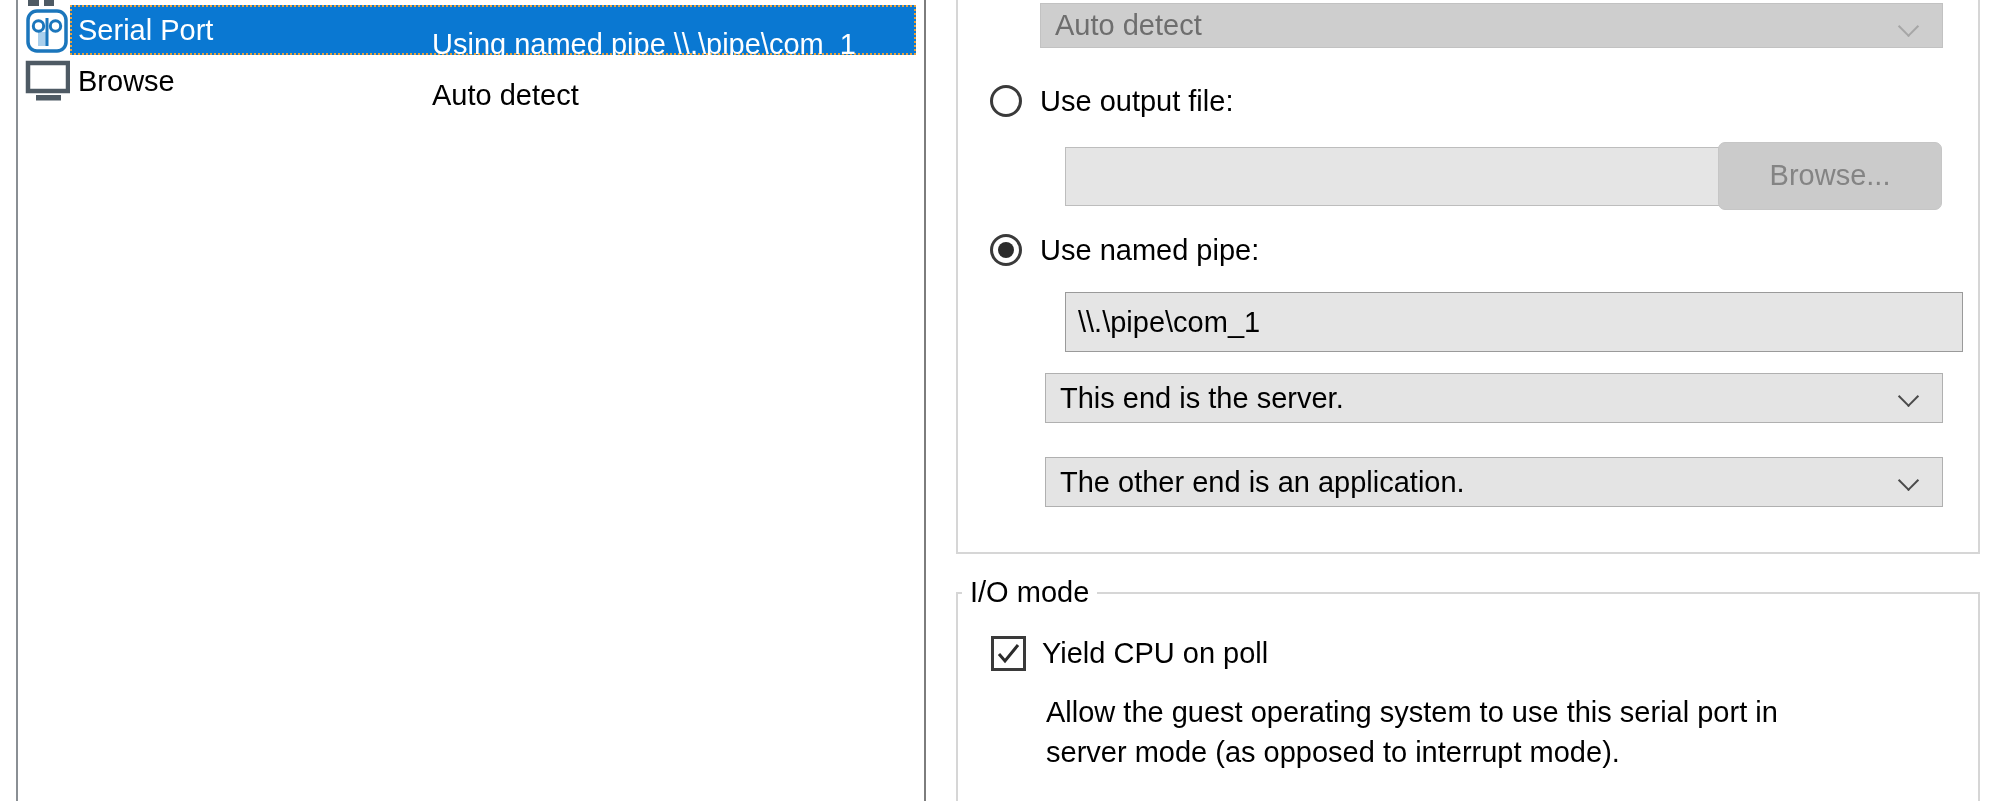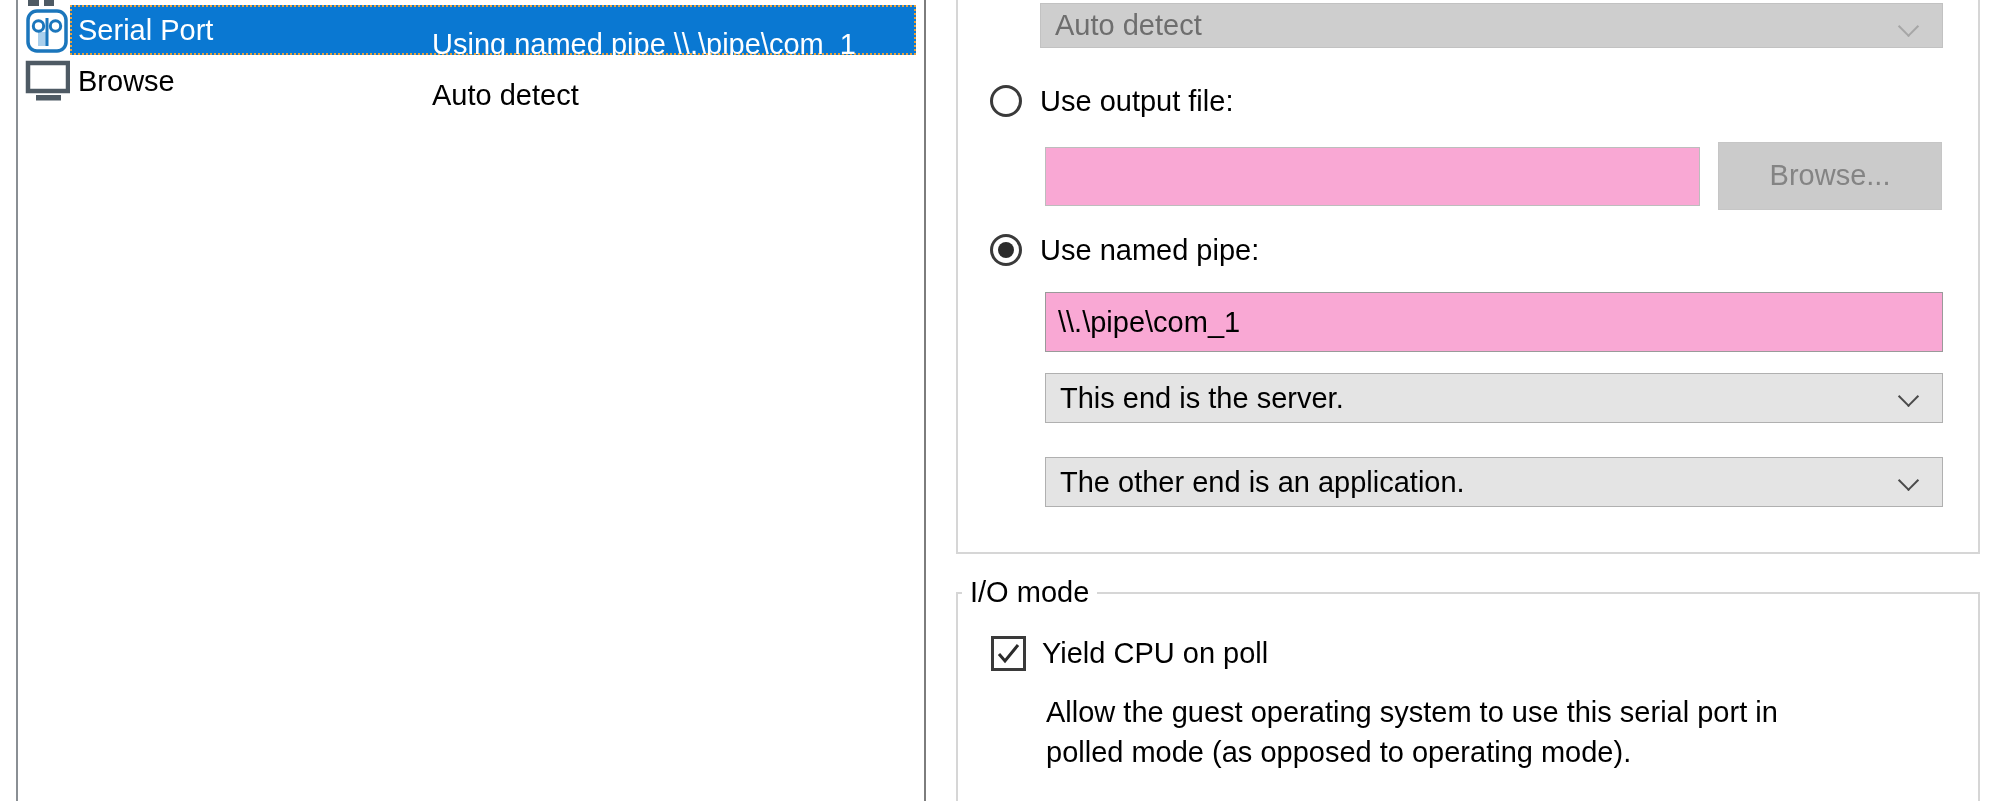--- a/index.html
+++ b/index.html
@@ -24,22 +24,22 @@
   
   #connection-group{left:956px;top:-4px;width:1020px;height:556px;border:2px solid #d6d6d6;border-top:none;}
   #io-group{left:956px;top:592px;width:1020px;height:215px;border:2px solid #d6d6d6;border-bottom:none;}
   #io-group-title{left:962px;top:574px;background:#fff;padding:0 8px;line-height:36px;}
   
   .combo{box-sizing:border-box;background:#e4e4e4;border:1px solid #b0b0b0;line-height:48px;padding-left:14px;white-space:nowrap;}
   .combo .chev{position:absolute;right:26px;top:15px;width:13px;height:13px;
     border-right:2.5px solid #4a4a4a;border-bottom:2.5px solid #4a4a4a;transform:rotate(45deg);}
   .combo.disabled{background:#cecece;border-color:#c2c2c2;color:#6e6e6e;}
   .combo.disabled .chev{border-color:#a6a6a6;}
-  .textbox{box-sizing:border-box;background:#f9a8d4;border:1.5px solid #9a9a9a;font:inherit;color:#000;
-    padding:0 12px;outline:none;}
+  .textbox{box-sizing:border-box;background:#e5e5e5;border:1.5px solid #9a9a9a;font:inherit;color:#000;
+    padding:0 12px;outline:none;margin-left:20px;}
   .textbox.disabled{border-color:#bdbdbd;}
   .btn{box-sizing:border-box;background:#cbcbcb;border:1.5px solid #c6c6c6;color:#848484;
     text-align:center;line-height:65px;}
   .radio{box-sizing:border-box;width:32px;height:32px;border:3px solid #3a3a3a;border-radius:50%;background:#fff;}
   .radio.checked::after{content:"";position:absolute;inset:5px;background:#2b2b2b;border-radius:50%;}
   .ctl-label{height:32px;line-height:32px;white-space:nowrap;}
   .checkbox{box-sizing:border-box;width:35px;height:35px;border:3px solid #3a3a3a;background:#fff;}
   .desc-line{height:40px;line-height:40px;white-space:nowrap;}
 </style>
 </head>
@@ -82,21 +82,21 @@
 
   <div class="abs combo disabled" style="left:1040px;top:3px;width:903px;height:45px;line-height:43px;">
     <span>Auto detect</span>
     <span class="chev"></span>
   </div>
 
   <div class="abs radio" style="left:990px;top:85px;"></div>
   <div class="abs ctl-label" style="left:1040px;top:85px;">Use output file:</div>
 
   <input class="abs textbox disabled" style="left: 1045px; top: 147px; width: 655px; height: 59px;" value="">
-  <div class="abs btn" style="left:1718px;top:142px;width:224px;height:68px;">Browse...</div>
+  <div class="abs btn" style="left:1718px;top:142px;width:224px;height:68px;border-radius:7px;">Browse...</div>
 
   <div class="abs radio checked" style="left:990px;top:234px;"></div>
   <div class="abs ctl-label" style="left:1040px;top:234px;">Use named pipe:</div>
 
   <input class="abs textbox" style="left: 1045px; top: 292px; width: 898px; height: 60px;" value="\\.\pipe\com_1">
 
   <div class="abs combo" style="left:1045px;top:457px;width:898px;height:50px;">
     <span>The other end is an application.</span>
     <span class="chev"></span>
   </div>
@@ -109,15 +109,15 @@
   <div class="abs" id="io-group-title">I/O mode</div>
 
   <div class="abs checkbox" style="left:991px;top:636px;">
     <svg width="29" height="29" viewBox="0 0 29 29">
       <polyline points="5,15 11,22 24,6" fill="none" stroke="#2b2b2b" stroke-width="3"></polyline>
     </svg>
   </div>
   <div class="abs desc-line" style="left:1046px;top:692px;">Allow the guest operating system to use this serial port in</div>
 
   <div class="abs ctl-label" style="left:1042px;top:636px;height:35px;line-height:35px;">Yield CPU on poll</div>
-  <div class="abs desc-line" style="left:1046px;top:732px;">polled mode (as opposed to operating mode).</div>
+  <div class="abs desc-line" style="left:1046px;top:732px;">server mode (as opposed to interrupt mode).</div>
 
 </div>
 
 </body></html>

